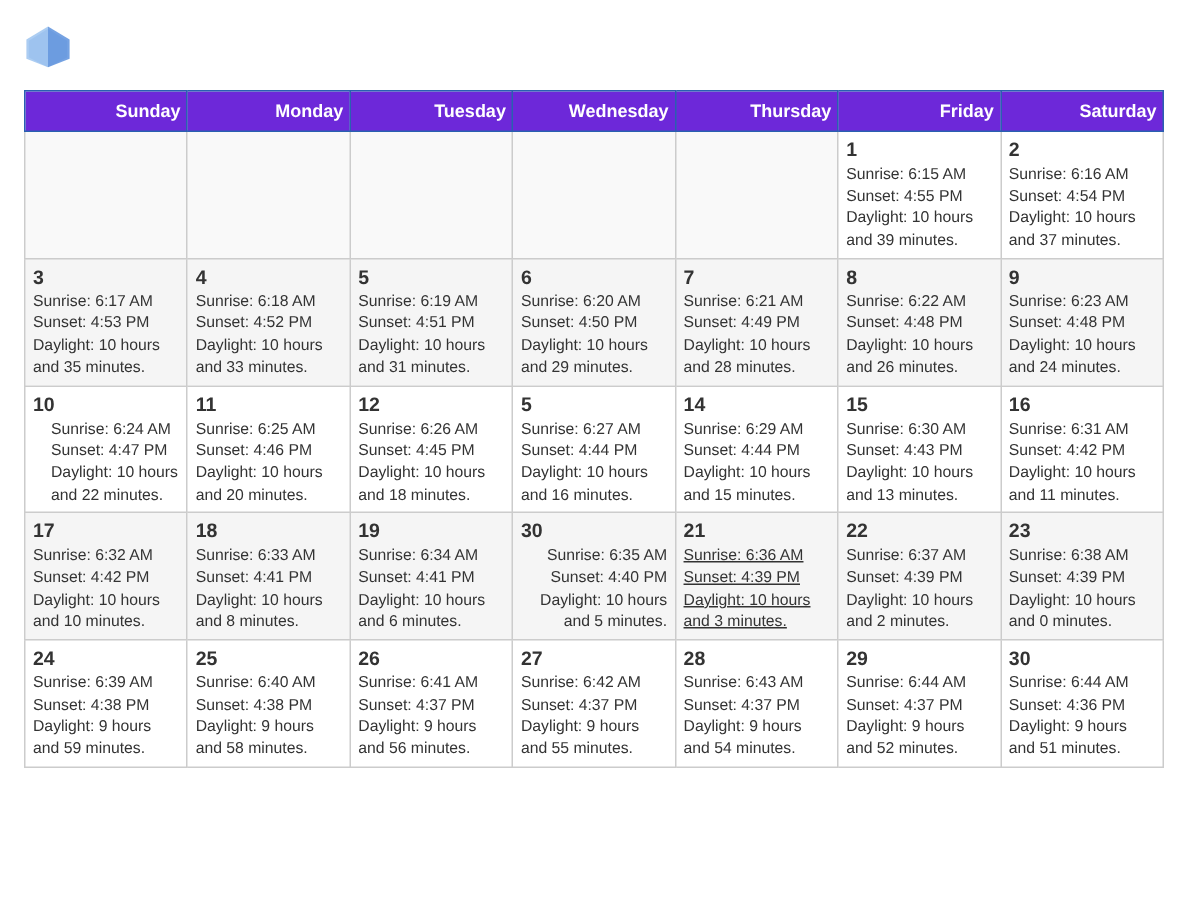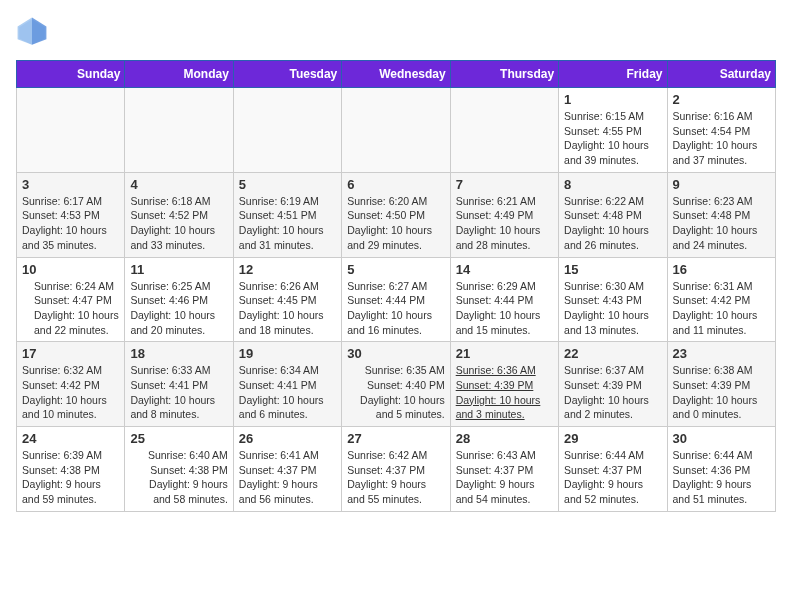--- a/index.html
+++ b/index.html
@@ -280,21 +280,21 @@
       </tr>
       <tr>
         <td>
           <span class="day-num">24</span>
           <div class="cell-info" style="white-space: pre-line;">Sunrise: 6:39 AM
 Sunset: 4:38 PM
 Daylight: 9 hours and 59 minutes.</div>
         </td>
         <td>
           <span class="day-num">25</span>
-          <div class="cell-info" style="white-space: pre-line; text-align: right;">Sunrise: 6:40 AM
+          <div class="cell-info" style="white-space: pre-line;">Sunrise: 6:40 AM
 Sunset: 4:38 PM
 Daylight: 9 hours and 58 minutes.</div>
         </td>
         <td>
           <span class="day-num">26</span>
           <div class="cell-info" style="white-space: pre-line;">Sunrise: 6:41 AM
 Sunset: 4:37 PM
 Daylight: 9 hours and 56 minutes.</div>
         </td>
         <td>

